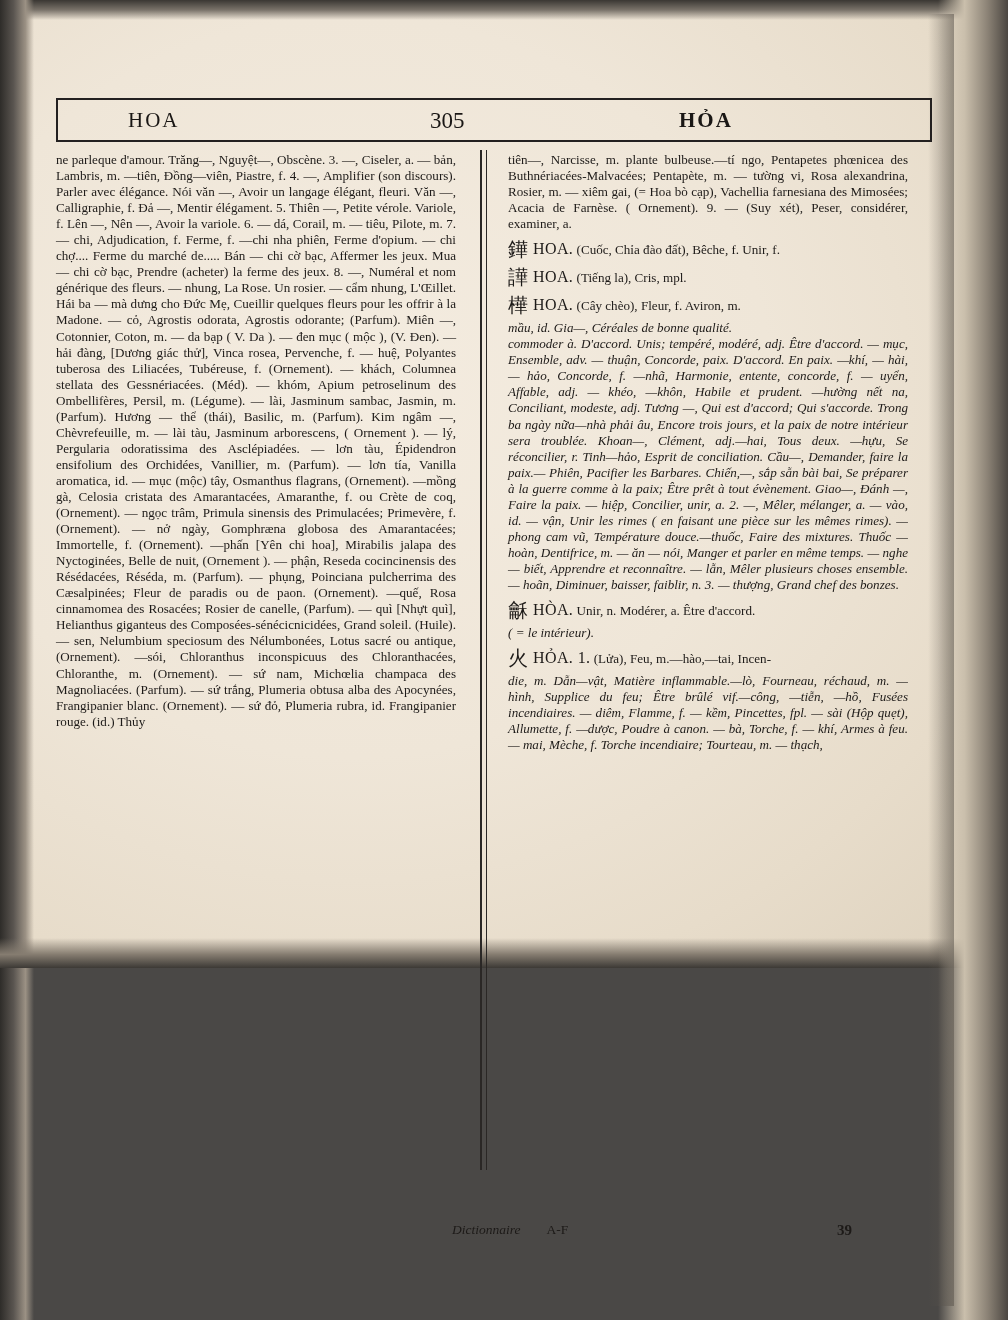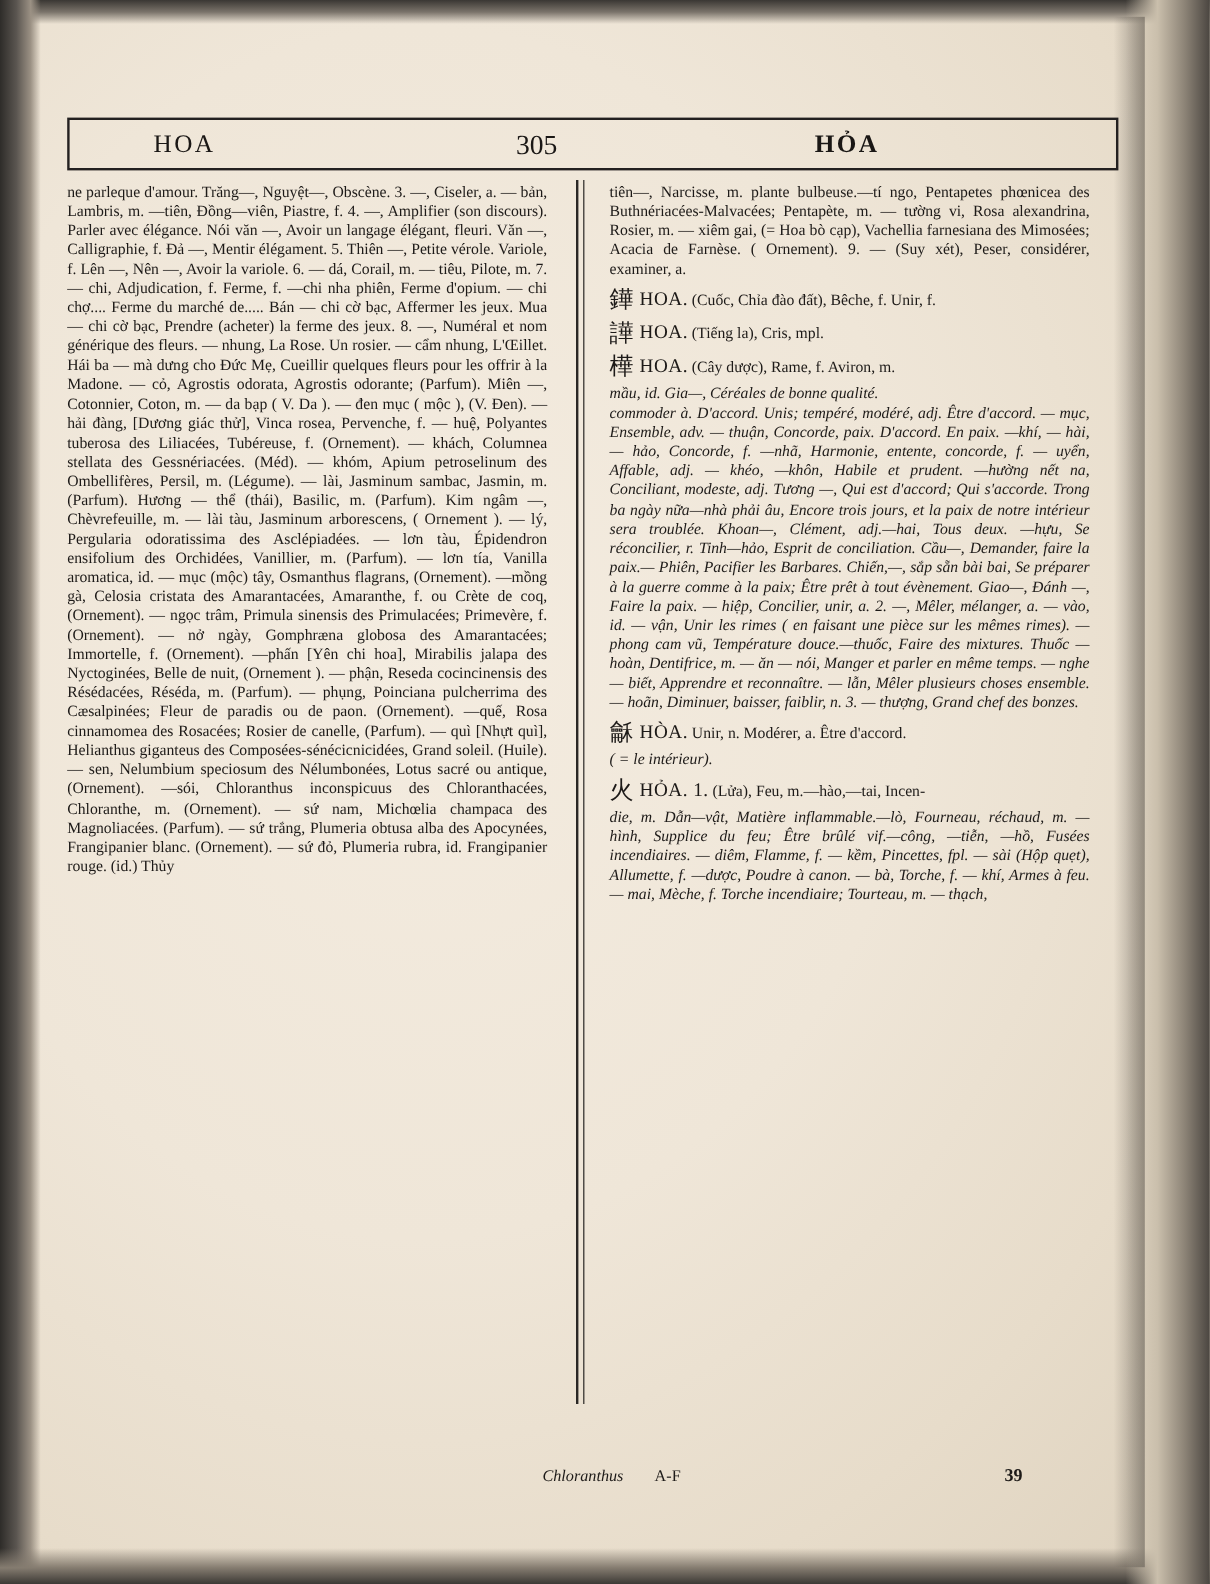--- a/index.html
+++ b/index.html
@@ -10,21 +10,21 @@
   body {
     width: 1008px;
     height: 1320px;
     overflow: hidden;
     font-family: "Liberation Serif", serif;
   }
   
   #page {
     position: absolute;
     left: 0; top: 0;
-    width: 1008px; height: 1320px;
+    width: 1008px; height: 968px;
     background:
       radial-gradient(ellipse at 35% 40%, #f4ece0 0%, #efe6d8 45%, #e7dcca 75%, #ddd1bd 100%);
   }
   
   #shadow-left {
     position: absolute; left: 0; top: 0; width: 34px; height: 1320px;
     background: linear-gradient(to right, #2e2c29 0%, #5a5550 40%, #9b9184 75%, rgba(220,210,195,0) 100%);
   }
   #shadow-top {
     position: absolute; left: 0; top: 0; width: 1008px; height: 20px;
@@ -169,21 +169,21 @@
         <span>(Cuốc, Chỉa đào đất), Bêche, f. Unir, f.</span>
       </div>
 
       <div class="hw-block">
         <span class="hw-cjk">譁</span><span class="hw-rom">HOA.</span>
         <span>(Tiếng la), Cris, mpl.</span>
       </div>
 
       <div class="hw-block">
         <span class="hw-cjk">樺</span><span class="hw-rom">HOA.</span>
-        <span>(Cây dược), Rame, f. Aviron, m.</span>
+        <span>(Cây chèo), Fleur, f. Aviron, m.</span>
       </div>
 
       <p class="para cont">mầu, id. Gia—, Céréales de bonne qualité.</p>
 
       <p class="para cont">commoder à. D'accord. Unis; tempéré, modéré, adj. Être d'accord. — mục, Ensemble, adv. — thuận, Concorde, paix. D'accord. En paix. —khí, — hài, — hảo, Concorde, f. —nhã, Harmonie, entente, concorde, f. — uyển, Affable, adj. — khéo, —khôn, Habile et prudent. —hường nết na, Conciliant, modeste, adj. Tương —, Qui est d'accord; Qui s'accorde. Trong ba ngày nữa—nhà phải âu, Encore trois jours, et la paix de notre intérieur sera troublée. Khoan—, Clément, adj.—hai, Tous deux. —hựu, Se réconcilier, r. Tinh—hảo, Esprit de conciliation. Cầu—, Demander, faire la paix.— Phiên, Pacifier les Barbares. Chiến,—, sắp sẵn bài bai, Se préparer à la guerre comme à la paix; Être prêt à tout évènement. Giao—, Đánh —, Faire la paix. — hiệp, Concilier, unir, a. 2. —, Mêler, mélanger, a. — vào, id. — vận, Unir les rimes ( en faisant une pièce sur les mêmes rimes). — phong cam vũ, Température douce.—thuốc, Faire des mixtures. Thuốc —hoàn, Dentifrice, m. — ăn — nói, Manger et parler en même temps. — nghe — biết, Apprendre et reconnaître. — lẫn, Mêler plusieurs choses ensemble. — hoãn, Diminuer, baisser, faiblir, n. 3. — thượng, Grand chef des bonzes.</p>
 
       <div class="hw-block">
         <span class="hw-cjk">龢</span><span class="hw-rom">HÒA.</span>
         <span>Unir, n. Modérer, a. Être d'accord.</span>
       </div>
@@ -192,16 +192,16 @@
       <div class="hw-block">
         <span class="hw-cjk">火</span><span class="hw-rom">HỎA. 1.</span>
         <span>(Lửa), Feu, m.—hào,—tai, Incen-</span>
       </div>
       <p class="para cont">die, m. Dẫn—vật, Matière inflammable.—lò, Fourneau, réchaud, m. — hình, Supplice du feu; Être brûlé vif.—công, —tiễn, —hồ, Fusées incendiaires. — diêm, Flamme, f. — kềm, Pincettes, fpl. — sài (Hộp quẹt), Allumette, f. —dược, Poudre à canon. — bà, Torche, f. — khí, Armes à feu. — mai, Mèche, f. Torche incendiaire; Tourteau, m. — thạch,</p>
     </div>
   </div>
 
   <div id="footer">
     <span class="pg">39</span>
-    <span>Chloranthus</span><span class="af">A-F</span>
+    <span>Dictionnaire</span><span class="af">A-F</span>
   </div>
 
 </div>
 
 </body></html>

